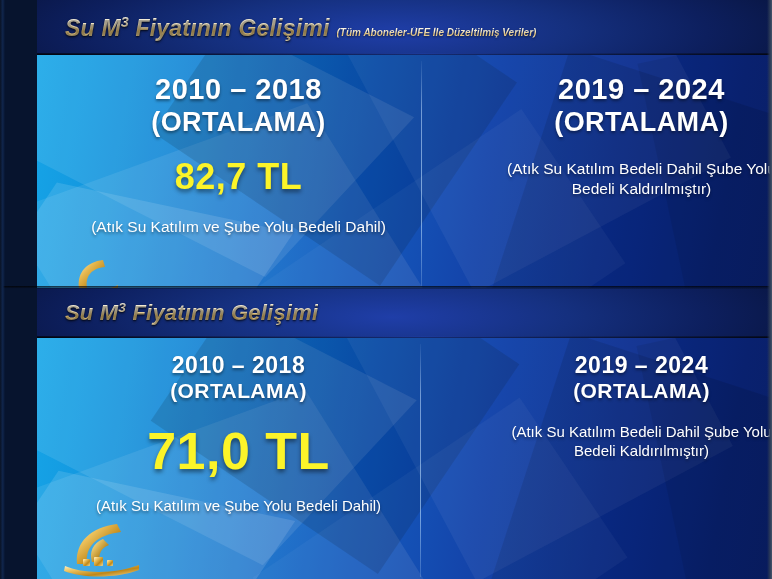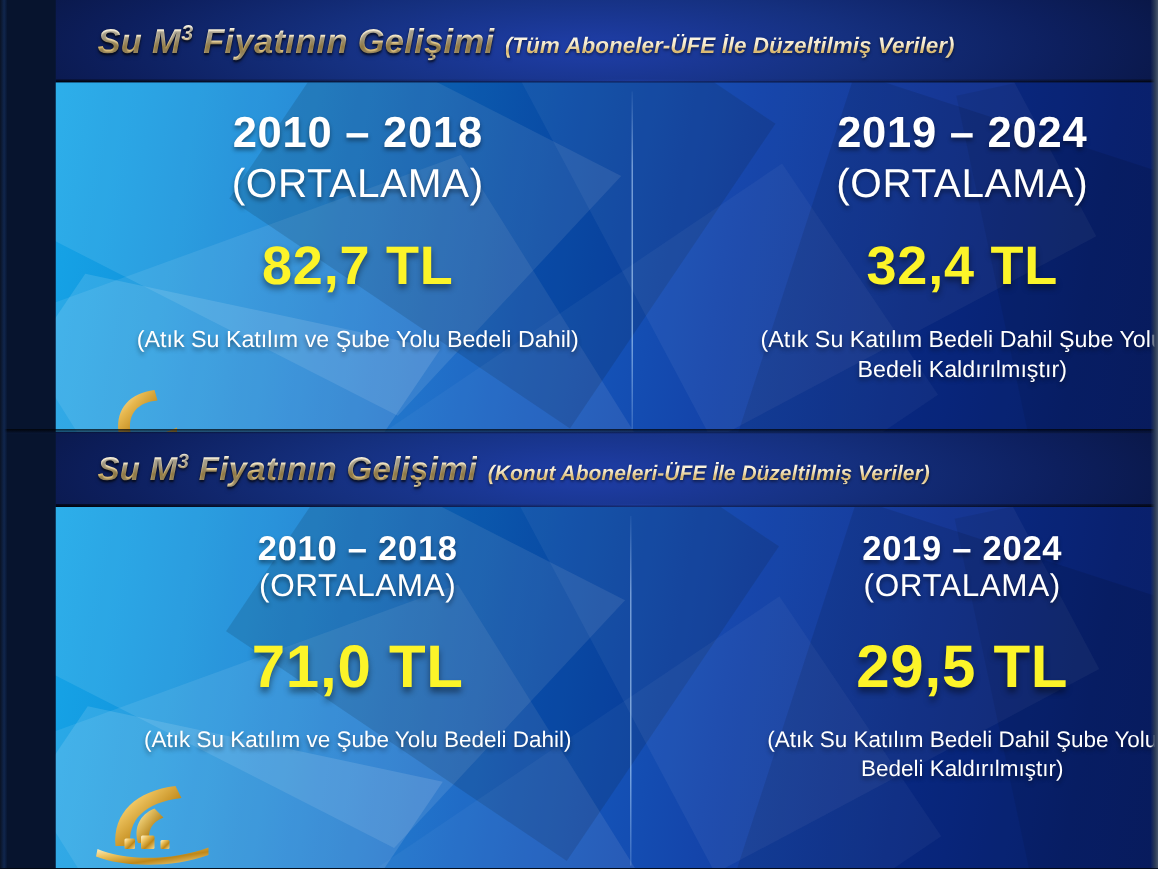--- a/index.html
+++ b/index.html
@@ -73,21 +73,21 @@
     text-shadow: 0 1px 1px rgba(0,0,0,.35);
     filter: drop-shadow(0 1px 1px rgba(0,0,0,.55));
   }
   .panel-bottom .hdr-main { font-size: 22px; }
   .hdr-main sup {
     font-size: .62em;
     vertical-align: super;
     line-height: 0;
   }
   .hdr-sub {
-    font-size: 15px;
+    font-size: 10px;
     font-weight: 700;
     font-style: italic;
     color: #f3e6c6;
     background: linear-gradient(180deg, #fffdf6 0%, #f4e7c6 45%, #d8b66b 70%, #f1e1b8 100%);
     -webkit-background-clip: text;
     background-clip: text;
     -webkit-text-fill-color: transparent;
     filter: drop-shadow(0 1px 1px rgba(0,0,0,.55));
   }
   .panel-bottom .hdr-sub { font-size: 14px; }
@@ -178,39 +178,39 @@
     line-height: 1.14;
     letter-spacing: .5px;
     text-shadow: 0 2px 3px rgba(0,0,0,.42);
     white-space: nowrap;
   }
   .panel-top .yrs    { font-size: 29px; }
   .panel-bottom .yrs { font-size: 23px; }
 
   .avg {
     color: #ffffff;
-    font-weight: 400;
+    font-weight: 700;
     line-height: 1.12;
     letter-spacing: .4px;
     text-shadow: 0 2px 3px rgba(0,0,0,.42);
     white-space: nowrap;
   }
   .panel-top .avg    { font-size: 27px; margin-top: 1px; }
   .panel-bottom .avg { font-size: 21px; margin-top: 1px; }
 
   .price {
     color: #fcf429;
     font-weight: 700;
     letter-spacing: .5px;
     line-height: 1;
     text-shadow: 0 3px 4px rgba(0,0,0,.45);
     white-space: nowrap;
   }
   .panel-top .price    { font-size: 36px; margin-top: 22px; }
-  .panel-bottom .price { font-size: 40px; margin-top: 22px; }
+  .panel-bottom .price { font-size: 52px; margin-top: 22px; }
 
   .note {
     color: #ffffff;
     font-weight: 400;
     line-height: 1.26;
     text-shadow: 0 2px 3px rgba(0,0,0,.42);
     max-width: 300px;
   }
   .panel-top .note    { font-size: 15.5px; margin-top: 22px; }
   .panel-bottom .note { font-size: 15px;  margin-top: 20px; }
@@ -286,21 +286,20 @@
         <div class="col">
           <div class="yrs">2010 – 2018</div>
           <div class="avg">(ORTALAMA)</div>
           <div class="price">82,7 TL</div>
           <div class="note">(Atık Su Katılım ve Şube Yolu Bedeli Dahil)</div>
         </div>
 
         <div class="col">
           <div class="yrs">2019 – 2024</div>
           <div class="avg">(ORTALAMA)</div>
-          <div class="price">32,4 TL</div>
           <div class="note">(Atık Su Katılım Bedeli Dahil Şube Yolu Bedeli Kaldırılmıştır)</div>
         </div>
 
       </div>
 
       <div class="logo logo-mid">
         <svg viewBox="0 0 52 34" width="52" height="34" aria-hidden="true">
           <defs>
             <linearGradient id="goldA" x1="0" y1="0" x2="1" y2="1">
               <stop offset="0" stop-color="#fff3c4"></stop>
@@ -314,21 +313,20 @@
         </svg>
       </div>
     </div>
   </section>
 
   <section class="panel panel-bottom">
 
     <div class="hdr">
       <div class="hdr-inner">
         <span class="hdr-main"><span>Su M</span><sup>3</sup><span> Fiyatının Gelişimi</span></span>
-        <span class="hdr-sub">(Konut Aboneleri-ÜFE İle Düzeltilmiş Veriler)</span>
       </div>
     </div>
 
     <div class="pbody">
       <div class="facets">
         <span class="f1"></span>
           <span class="f2"></span>
           <span class="f3"></span>
           <span class="f4"></span>
         <span class="f5"></span>
@@ -344,21 +342,20 @@
         <div class="col">
           <div class="yrs">2010 – 2018</div>
           <div class="avg">(ORTALAMA)</div>
           <div class="price">71,0 TL</div>
           <div class="note">(Atık Su Katılım ve Şube Yolu Bedeli Dahil)</div>
         </div>
 
         <div class="col">
           <div class="yrs">2019 – 2024</div>
           <div class="avg">(ORTALAMA)</div>
-          <div class="price">29,5 TL</div>
           <div class="note">(Atık Su Katılım Bedeli Dahil Şube Yolu Bedeli Kaldırılmıştır)</div>
         </div>
 
       </div>
 
       <div class="logo logo-btm">
         <svg viewBox="0 0 86 56" width="86" height="56" aria-hidden="true">
           <defs>
             <linearGradient id="goldB" x1="0" y1="0" x2="1" y2="1">
               <stop offset="0" stop-color="#fff6d2"></stop>

